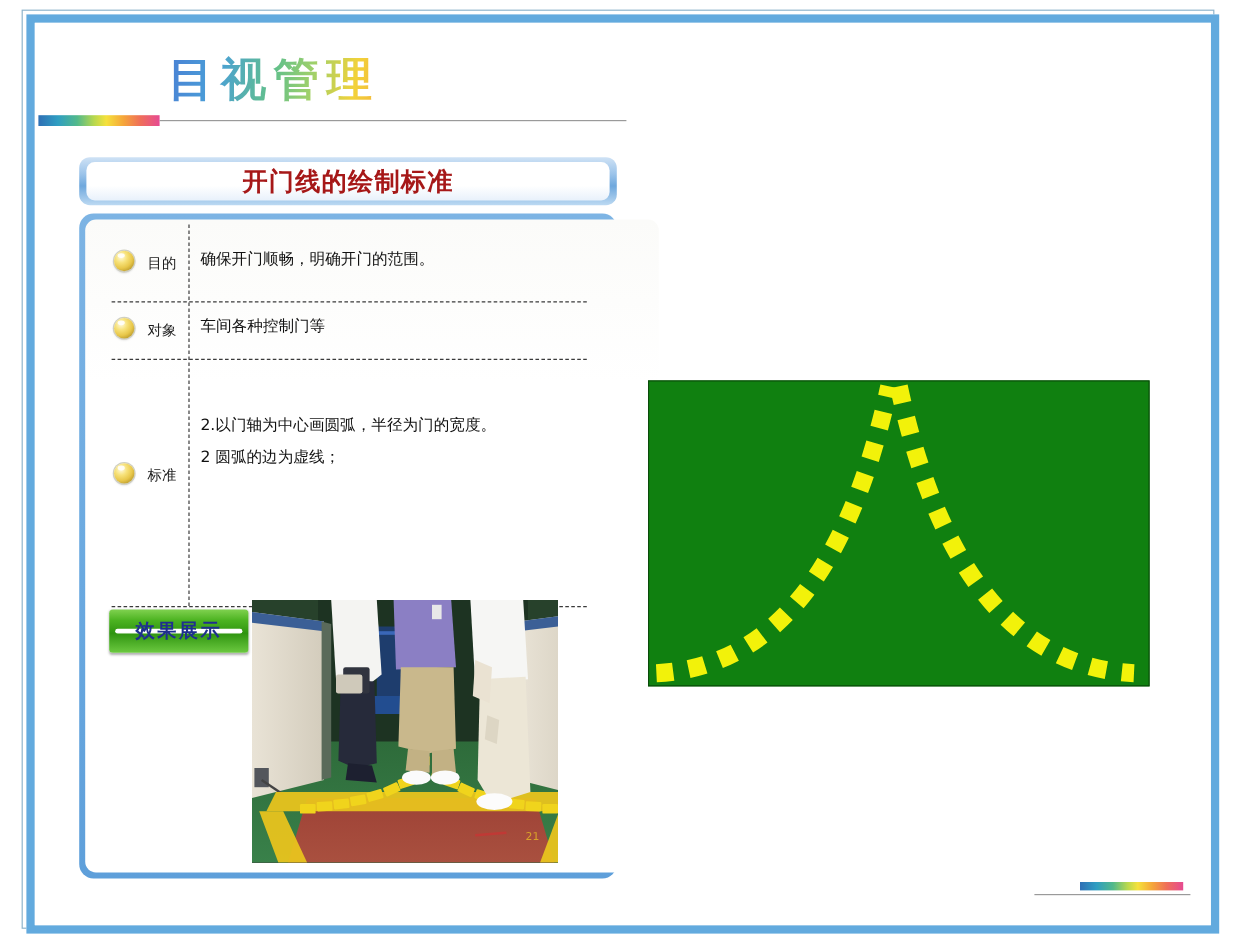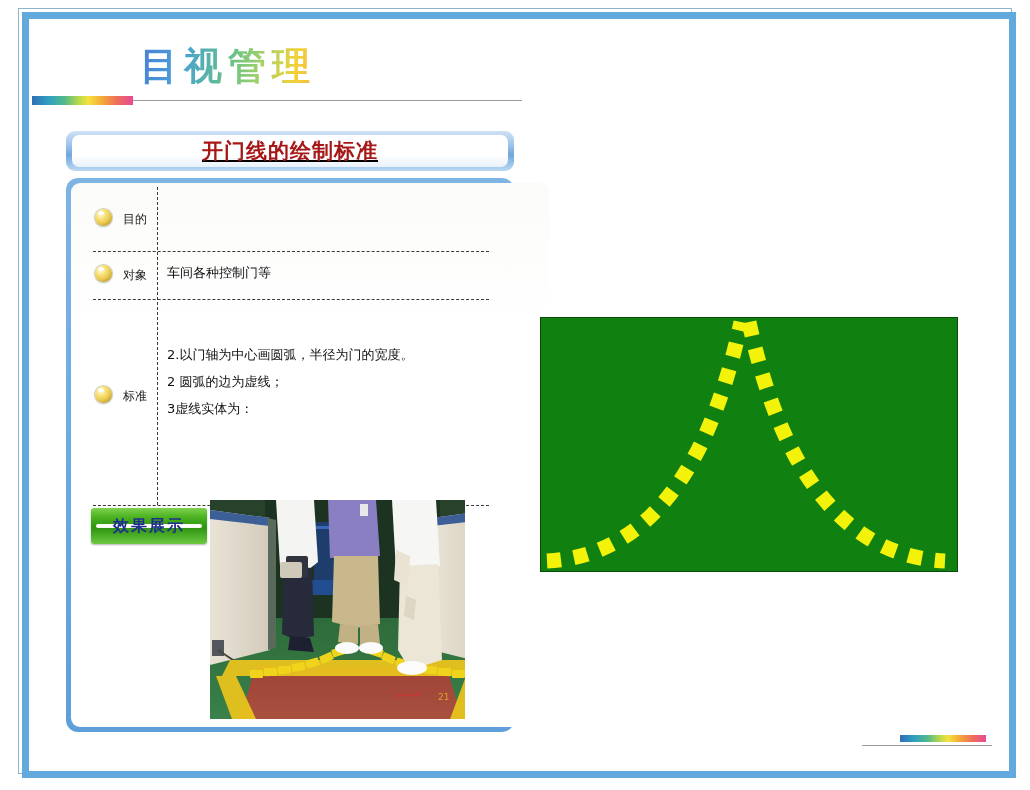--- a/index.html
+++ b/index.html
@@ -97,21 +97,20 @@
 
   
   .section-header {
     position: absolute;
     left: 66px; top: 131px;
     width: 448px; height: 40px;
     border-radius: 9px;
     background: linear-gradient(180deg, #cfe2f5 0%, #9cc4ea 35%, #6fa8dd 60%, #bcd9f2 100%);
     box-sizing: border-box;
     padding: 4px 6px;
-    text-decoration: underline;
   }
   .section-header-inner {
     width: 100%; height: 100%;
     border-radius: 7px;
     background: linear-gradient(180deg, #ffffff 0%, #ffffff 62%, #e8f1fb 100%);
     display: flex;
     align-items: center;
     justify-content: center;
   }
   .section-header-text {
@@ -262,32 +261,32 @@
 <div class="content-panel">
   <div class="content-panel-inner">
 
     <div class="dash-h" style="left:22px; top:68px; width:396px;"></div>
     <div class="dash-h" style="left:22px; top:116px; width:396px;"></div>
     <div class="dash-h" style="left:22px; top:322px; width:396px;"></div>
     <div class="dash-v" style="left:86px; top:4px; height:318px;"></div>
 
     <div class="orb" style="left:24px; top:26px;"></div>
     <div class="row-label" style="left:52px; top:28px;">目的</div>
+    <div class="row-body" style="left:96px; top:22px;">确保开门顺畅，明确开门的范围。</div>
 
     <div class="orb" style="left:24px; top:82px;"></div>
     <div class="row-label" style="left:52px; top:84px;">对象</div>
     <div class="row-body" style="left:96px; top:78px;">车间各种控制门等</div>
 
     <div class="orb" style="left:24px; top:203px;"></div>
     <div class="row-label" style="left:52px; top:205px;">标准</div>
 
     <div style="position:absolute; left:96px; top:158px;">
       <div class="std-line">2.以门轴为中心画圆弧，半径为门的宽度。</div>
       <div class="std-line">2 圆弧的边为虚线；</div>
-      <div class="std-line">3虚线实体为：</div>
     </div>
 
   </div>
 </div>
 
 <div class="effect-badge">
   <div class="effect-badge-inner">
     <span class="effect-badge-text">效果展示</span>
   </div>
 </div>

